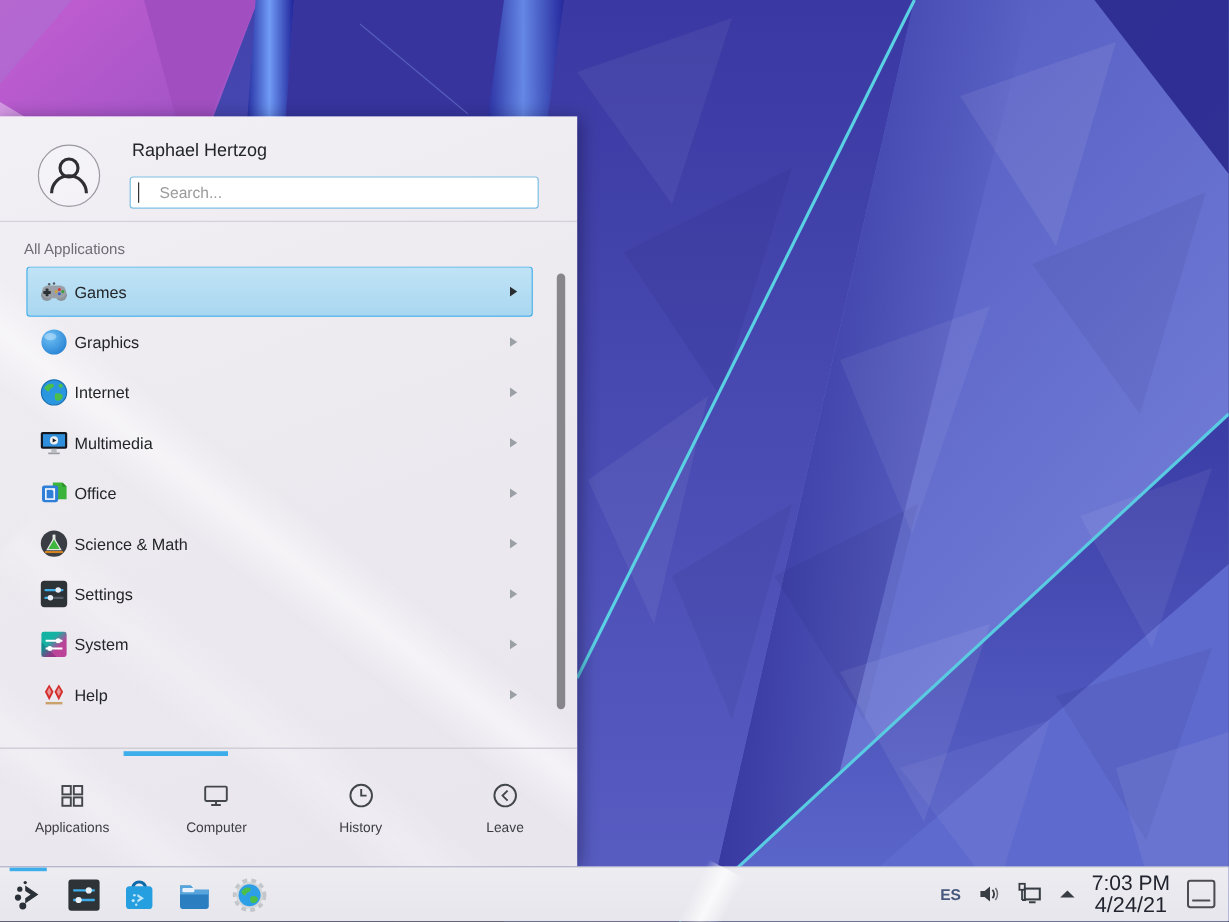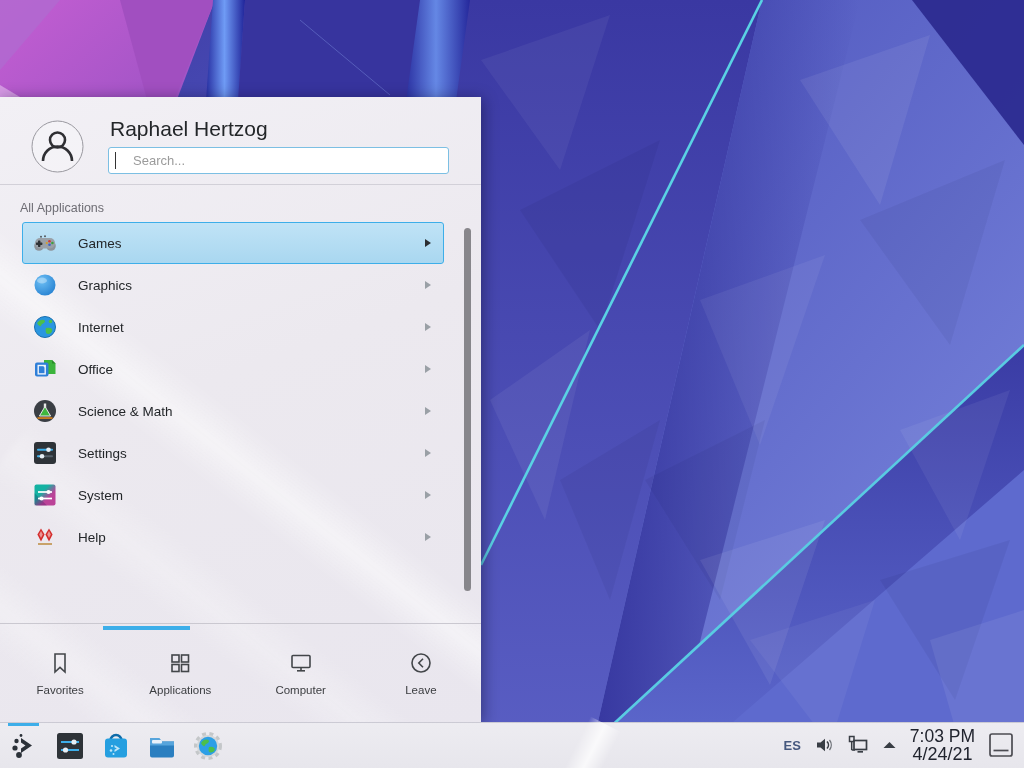--- a/index.html
+++ b/index.html
@@ -33,36 +33,36 @@
         background:linear-gradient(160deg,#f2f0f5 0%,#ece9ef 45%,#e9e6ee 100%);
         box-shadow:2px 2px 14px rgba(10,10,40,.45);overflow:hidden;}
   .menu-streak{position:absolute;width:70px;height:900px;
         background:linear-gradient(90deg,rgba(255,255,255,0),rgba(255,255,255,.5),rgba(255,255,255,0));
         transform:rotate(-52deg);pointer-events:none;filter:blur(3px);}
   .ms1{left:210px;top:-80px;} .ms2{left:40px;top:120px;opacity:.6;} .ms3{left:330px;top:180px;opacity:.5;}
 
   .menu-header{position:absolute;left:0;top:0;width:100%;height:88px;
         border-bottom:1px solid #d2d0d8;}
   .avatar{position:absolute;left:31px;top:23px;width:53px;height:53px;}
-  .user-name{position:absolute;left:110px;top:20px;font-size:21px;color:#232629;}
+  .user-name{position:absolute;left:110px;top:20px;font-size:15px;color:#232629;}
   .search-wrap{position:absolute;left:108px;top:50px;width:341px;height:27px;}
   .search-input{width:100%;height:100%;border:1px solid #7cbfe3;border-radius:3px;
         background:#fff;padding:0 24px;font-size:13px;color:#232629;outline:none;
         font-family:"Liberation Sans",sans-serif;}
   .search-input::placeholder{color:#9b9b9b;}
   .caret{position:absolute;left:7px;top:5px;width:1px;height:17px;background:#333;}
 
   .section-label{position:absolute;left:20px;top:104px;font-size:12.5px;color:#6e6d74;}
 
   .app-list{position:absolute;left:0;top:125px;width:481px;height:400px;overflow:hidden;}
   .menu-row{position:relative;height:42px;margin:0 37px 0 22px;display:flex;align-items:center;
         border-radius:3px;border:1px solid transparent;cursor:pointer;}
   .menu-row.selected{background:linear-gradient(180deg,#c0e3f6,#a9d7f0);border-color:#3daee9;}
   .mi{width:26px;height:26px;margin-left:9px;flex:0 0 26px;}
-  .mlabel{margin-left:20px;font-size:13.5px;color:#232629;}
+  .mlabel{margin-left:4px;font-size:13.5px;color:#232629;}
   .arrow{position:absolute;right:12px;width:0;height:0;border-left:6px solid #9aa0a6;
         border-top:4.5px solid transparent;border-bottom:4.5px solid transparent;}
   .menu-row.selected .arrow{border-left-color:#2b2e31;}
 
   .scrollbar{position:absolute;right:10px;top:131px;width:7px;height:363px;border-radius:4px;
         background:#757479;opacity:.85;cursor:pointer;}
 
   .tabstrip{position:absolute;left:0;bottom:0;width:481px;height:99px;border-top:1px solid #cac8d0;}
   .tab-indicator{position:absolute;left:103px;top:2px;width:87px;height:4px;background:#3daee9;}
   .tabs{display:flex;height:100%;}
@@ -208,20 +208,32 @@
       <svg class="mi" viewBox="0 0 26 26">
         <circle cx="13" cy="13" r="10.5" fill="#2a96e0" stroke="#1a70b0" stroke-width="1"></circle>
         <path d="M5,9 q3,-4 7,-3 q2,1 0,3 q-3,1 -3,3 q-2,1 -4,-3z" fill="#4cbf4b"></path>
         <path d="M14,14 q4,-1 6,1 q1,2 -1,4 q-3,2 -5,0 q-1,-3 0,-5z" fill="#4cbf4b"></path>
         <circle cx="18.5" cy="7.5" r="1.8" fill="#4cbf4b"></circle>
       </svg>
       <span class="mlabel">Internet</span>
       <span class="arrow"></span>
     </div>
 
+    <div class="menu-row">
+      <svg class="mi" viewBox="0 0 26 26">
+        <rect x="2" y="4" width="22" height="14" rx="1.5" fill="#14171d"></rect>
+        <rect x="3.8" y="5.8" width="18.4" height="10.4" fill="#2f8fdc"></rect>
+        <circle cx="13" cy="11" r="3.4" fill="#f0f0f0"></circle>
+        <polygon points="11.9,9.3 15,11 11.9,12.7" fill="#1b1e24"></polygon>
+        <rect x="10.8" y="18" width="4.4" height="3" fill="#b9bdc1"></rect>
+        <rect x="8" y="21" width="10" height="1.6" rx=".8" fill="#9a9ea2"></rect>
+      </svg>
+      <span class="mlabel">Multimedia</span>
+      <span class="arrow"></span>
+    </div>
 
     <div class="menu-row">
       <svg class="mi" viewBox="0 0 26 26">
         <path d="M12,4 h8 l3.5,3.5 V18 H12 z" fill="#3cb43c"></path>
         <polygon points="20,4 23.5,7.5 20,7.5" fill="#2a8c2a"></polygon>
         <rect x="3" y="6.5" width="13.5" height="14" rx="2" fill="#2f7fd8"></rect>
         <rect x="6.2" y="9.5" width="7" height="8.4" fill="none" stroke="#eef4fb" stroke-width="1.4"></rect>
         <polygon points="13.2,9.5 13.2,12 10.8,9.5" fill="#eef4fb"></polygon>
       </svg>
       <span class="mlabel">Office</span>
@@ -284,46 +296,47 @@
       <span class="mlabel">Help</span>
       <span class="arrow"></span>
     </div>
   </div>
 
   <div class="scrollbar"></div>
 
   <div class="tabstrip">
     <div class="tab-indicator"></div>
     <div class="tabs">
-      <div class="tab">
-        <svg width="26" height="26" viewBox="0 0 26 26">
-          <path d="M8,4 h10 v18 l-5,-4.6 L8,22 z" fill="none" stroke="#43464a" stroke-width="1.6"></path>
-        </svg>
-        <span class="tlabel">Favorites</span>
-      </div>
       <div class="tab">
         <svg width="26" height="26" viewBox="0 0 26 26">
           <rect x="5" y="5" width="7" height="7" fill="none" stroke="#43464a" stroke-width="1.6"></rect>
           <rect x="14.5" y="5" width="7" height="7" fill="none" stroke="#43464a" stroke-width="1.6"></rect>
           <rect x="5" y="14.5" width="7" height="7" fill="none" stroke="#43464a" stroke-width="1.6"></rect>
           <rect x="14.5" y="14.5" width="7" height="7" fill="none" stroke="#43464a" stroke-width="1.6"></rect>
         </svg>
         <span class="tlabel">Applications</span>
       </div>
       <div class="tab">
         <svg width="26" height="26" viewBox="0 0 26 26">
           <rect x="4" y="5.5" width="18" height="12" rx="1" fill="none" stroke="#43464a" stroke-width="1.6"></rect>
           <line x1="13" y1="17.5" x2="13" y2="20.5" stroke="#43464a" stroke-width="1.6"></line>
           <line x1="9" y1="20.8" x2="17" y2="20.8" stroke="#43464a" stroke-width="1.6"></line>
         </svg>
         <span class="tlabel">Computer</span>
       </div>
       <div class="tab">
         <svg width="26" height="26" viewBox="0 0 26 26">
           <circle cx="13" cy="13" r="9" fill="none" stroke="#43464a" stroke-width="1.6"></circle>
+          <polyline points="13,7.5 13,13 17.5,13" fill="none" stroke="#43464a" stroke-width="1.6"></polyline>
+        </svg>
+        <span class="tlabel">History</span>
+      </div>
+      <div class="tab">
+        <svg width="26" height="26" viewBox="0 0 26 26">
+          <circle cx="13" cy="13" r="9" fill="none" stroke="#43464a" stroke-width="1.6"></circle>
           <polyline points="15,8.8 10.8,13 15,17.2" fill="none" stroke="#43464a" stroke-width="1.6"></polyline>
         </svg>
         <span class="tlabel">Leave</span>
       </div>
     </div>
   </div>
 </div>
 
 <div class="taskbar">
   <div class="taskbar-streak"></div>

